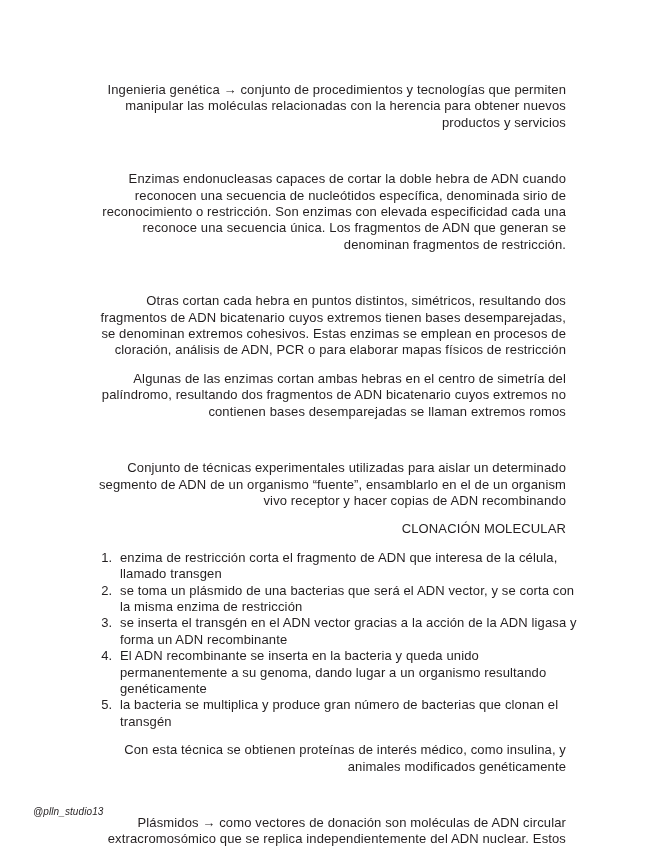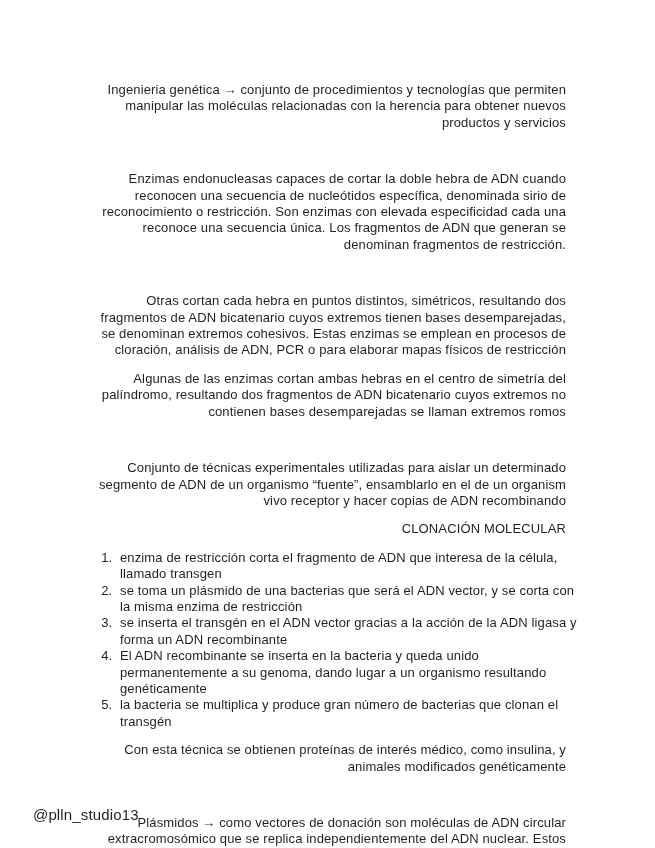--- a/index.html
+++ b/index.html
@@ -48,23 +48,24 @@
   }
   ol.steps li {
     margin: 0;
     padding-left: 4px;
     letter-spacing: 0.01em;
   }
   .footer {
     position: absolute;
     left: 33px;
     top: 806px;
-    font-size: 15px;
+    font-size: 10px;
     color: #231f20;
     letter-spacing: 0.01em;
+    font-style: italic;
   }
 </style>
 </head>
 <body>
 
 <div class="page">
 
   <div class="content">
 
     <p class="para">Ingenieria genética → conjunto de procedimientos y tecnologías que permiten manipular las moléculas relacionadas con la herencia para obtener  nuevos productos y servicios</p>

